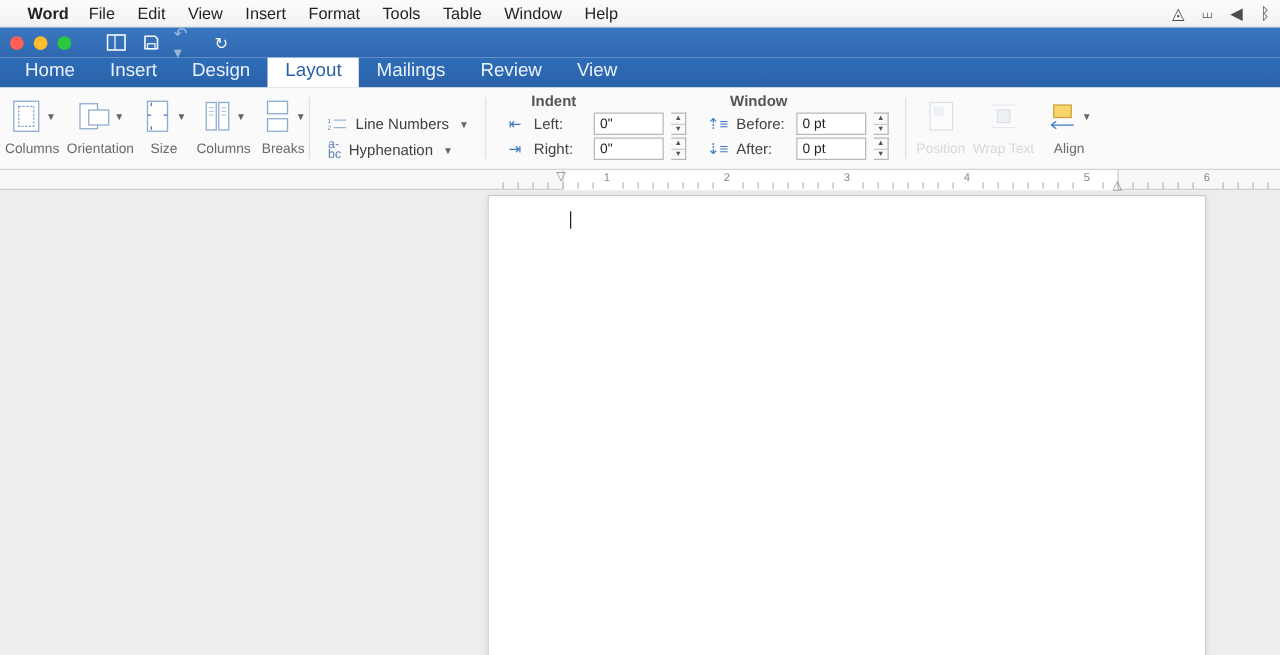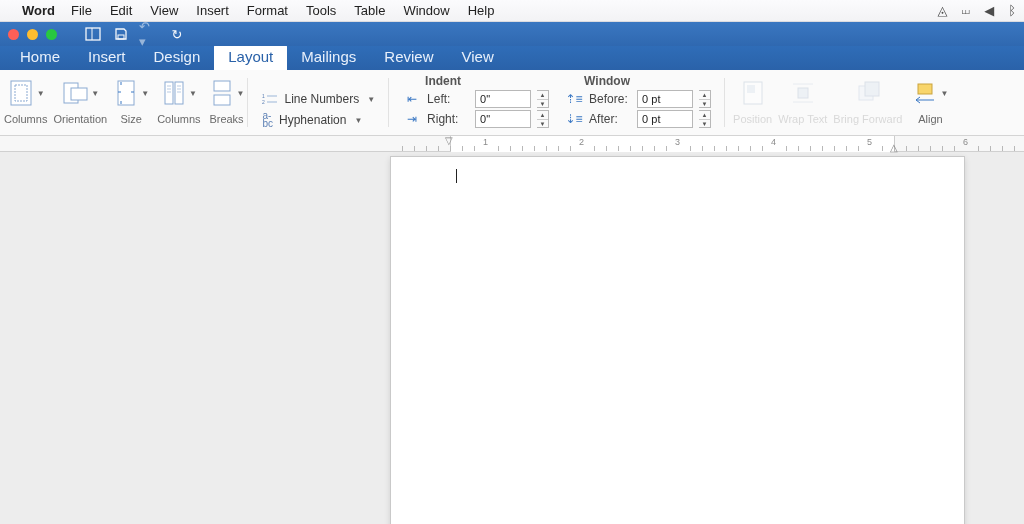--- a/index.html
+++ b/index.html
@@ -264,29 +264,20 @@
       <span class="ricon">
           <svg width="26" height="30">
             <rect x="8" y="10" width="10" height="10" fill="#dfe7f1" stroke="#b8c5d6"></rect>
             <g stroke="#cfd8e4">
               <line x1="3" y1="6" x2="23" y2="6"></line>
               <line x1="3" y1="24" x2="23" y2="24"></line>
             </g>
           </svg>
         </span>
       <span class="rlabel dis"><span>Wrap Text</span></span>
-    </div>
-    <div class="stackbtn" style="opacity:.45;margin-left:6px;">
-      <span class="ricon">
-          <svg width="26" height="30">
-            <rect x="4" y="8" width="14" height="14" fill="#eef2f8" stroke="#c6d2e2"></rect>
-            <rect x="10" y="4" width="14" height="14" fill="#dfe7f1" stroke="#b8c5d6"></rect>
-          </svg>
-        </span>
-      <span class="rlabel dis"><span>Bring Forward</span></span>
     </div>
     <div class="stackbtn" style="margin-left:10px;">
       <span class="ricon">
           <svg width="26" height="30">
             <rect x="6" y="6" width="14" height="10" fill="#f8d56b" stroke="#caa33e"></rect>
             <path d="M4 22h18M4 22l4-3m-4 3l4 3" stroke="#3b78c4" fill="none"></path>
           </svg>
           <span class="dd">▼</span>
         </span>
       <span class="rlabel">Align</span>

